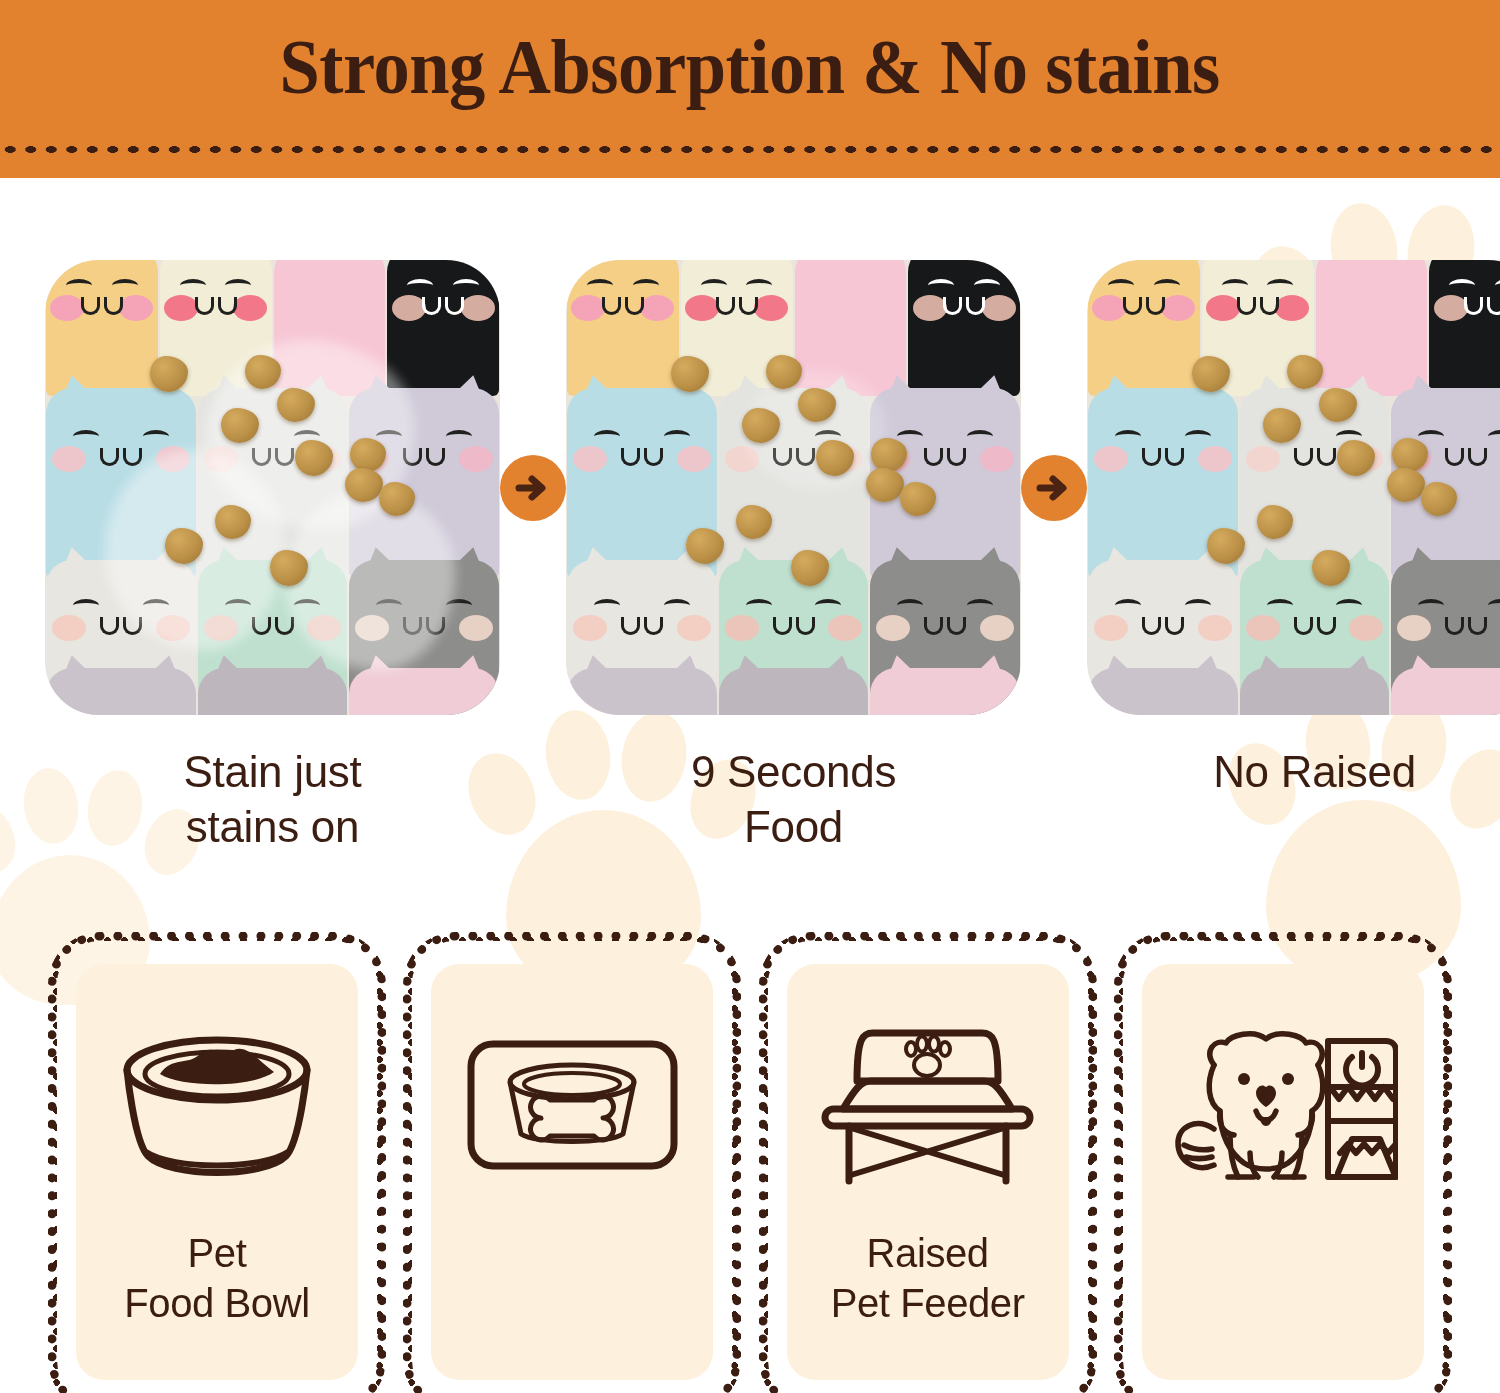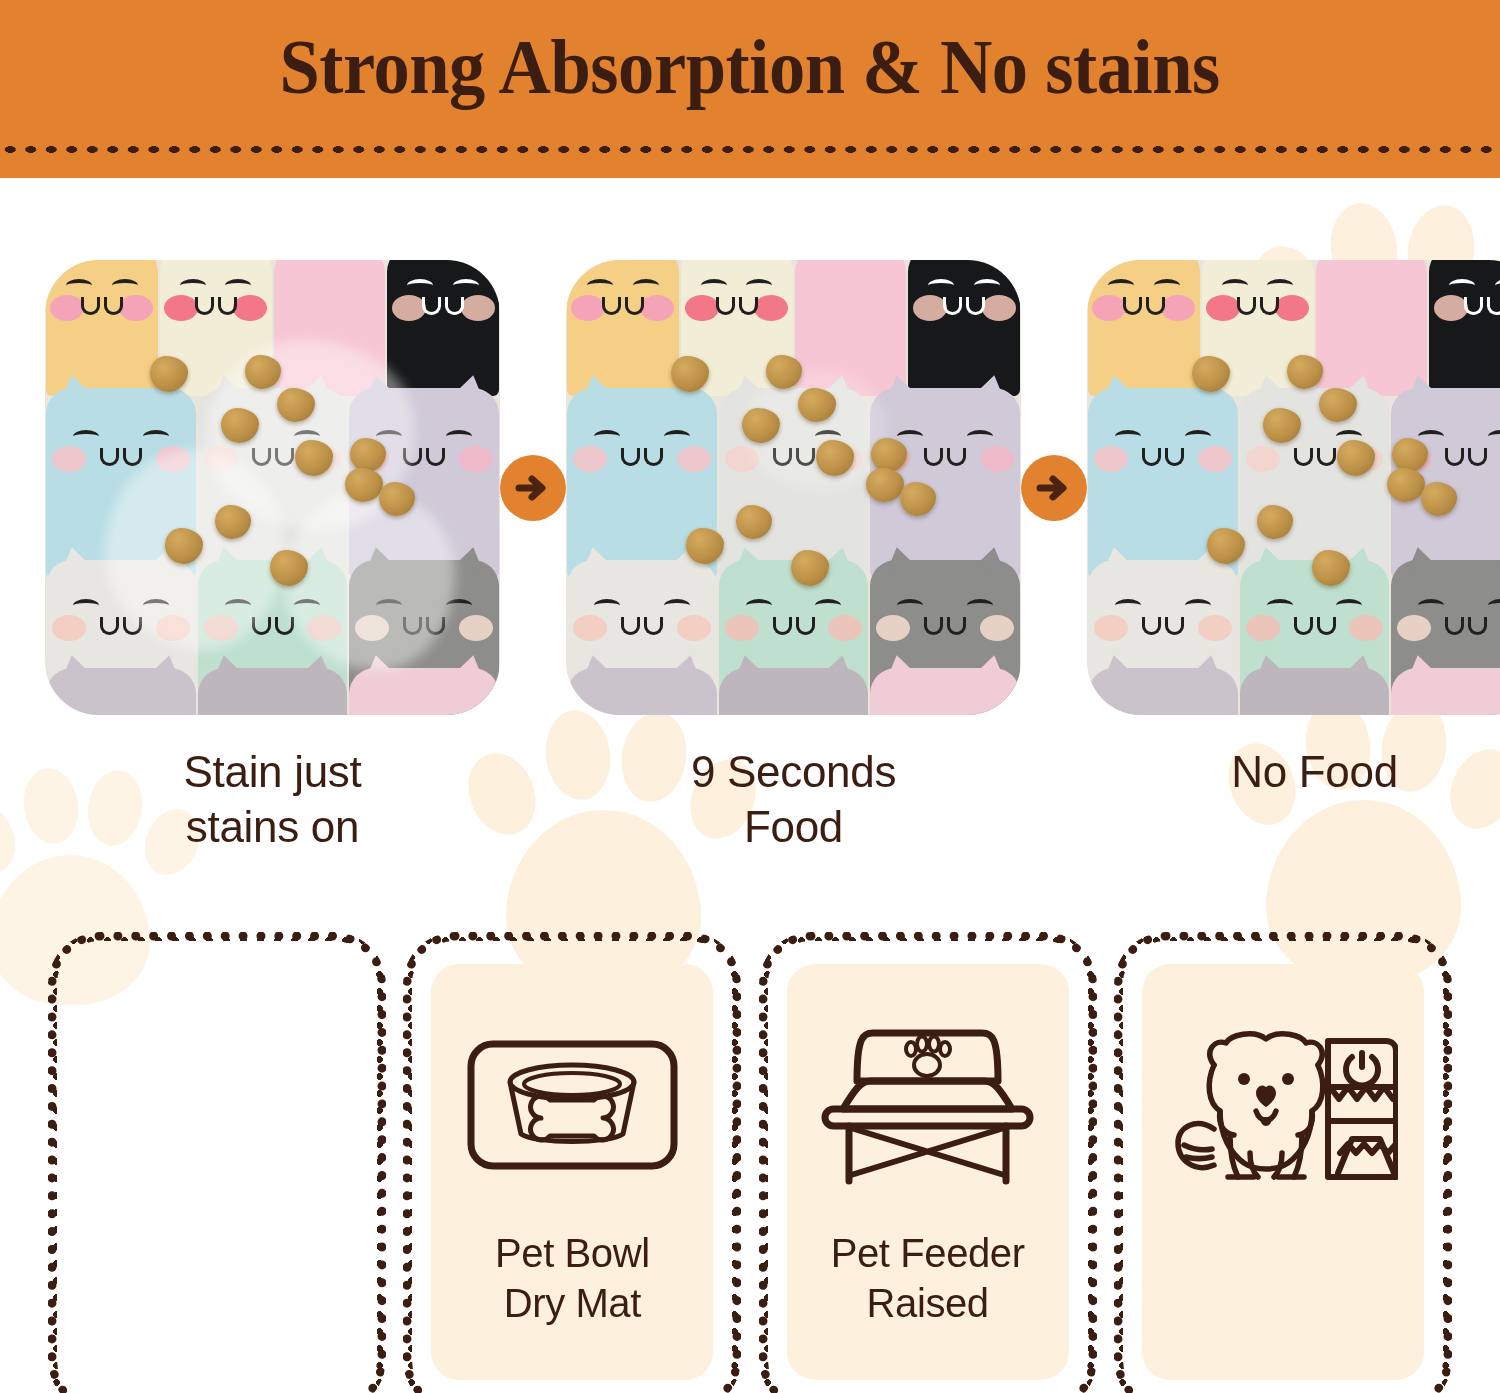--- a/index.html
+++ b/index.html
@@ -713,48 +713,59 @@
         <div class="kibble" style="left:250px; top:180px; width:38px; height:36px;"></div>
         <div class="kibble" style="left:305px; top:178px; width:36px; height:34px;"></div>
         <div class="kibble" style="left:300px; top:208px; width:38px; height:34px;"></div>
         <div class="kibble" style="left:334px; top:222px; width:36px; height:34px;"></div>
         <div class="kibble" style="left:170px; top:245px; width:36px; height:34px;"></div>
         <div class="kibble" style="left:120px; top:268px; width:38px; height:36px;"></div>
         <div class="kibble" style="left:225px; top:290px; width:38px; height:36px;"></div>
       </div>
     </div>
     <div class="caption">
-      <div>No Food</div>
+      <div>No Raised</div>
       <div></div>
     </div>
   </div>
 
 </section>
 
 <section class="features">
 
   <div class="card">
     <div class="card-dots"></div>
+    <div class="card-body">
+      <div class="card-icon">
+        <svg width="210" height="150" viewBox="0 0 210 150" aria-hidden="true">
+          <ellipse cx="105" cy="40" rx="90" ry="30" fill="none" stroke="#3b1d11" stroke-width="7"></ellipse>
+          <ellipse cx="105" cy="44" rx="72" ry="22" fill="none" stroke="#3b1d11" stroke-width="5"></ellipse>
+          <path d="M48 44 C60 26 76 36 88 24 C98 14 110 26 122 20 C134 14 146 30 162 42 C140 58 70 58 48 44 Z" fill="#3b1d11"></path>
+          <path d="M15 40 C15 40 22 112 36 126 C58 148 152 148 174 126 C188 112 195 40 195 40" fill="none" stroke="#3b1d11" stroke-width="7" stroke-linecap="round"></path>
+          <path d="M34 122 C60 140 150 140 176 122" fill="none" stroke="#3b1d11" stroke-width="6"></path>
+        </svg>
+      </div>
+      <div class="card-label">
+        <div>Pet</div>
+        <div>Food Bowl</div>
+      </div>
+    </div>
   </div>
 
   <div class="card">
     <div class="card-dots"></div>
     <div class="card-body">
       <div class="card-icon">
         <svg width="215" height="150" viewBox="0 0 215 150" aria-hidden="true">
           <rect x="6" y="14" width="203" height="122" rx="22" fill="none" stroke="#3b1d11" stroke-width="7"></rect>
           <ellipse cx="107" cy="52" rx="62" ry="17" fill="none" stroke="#3b1d11" stroke-width="5"></ellipse>
           <ellipse cx="107" cy="54" rx="48" ry="11" fill="none" stroke="#3b1d11" stroke-width="4"></ellipse>
           <path d="M45 52 L56 104 C70 114 144 114 158 104 L169 52" fill="none" stroke="#3b1d11" stroke-width="5" stroke-linejoin="round"></path>
           <path d="M76 88 a11 11 0 1 1 9 -18 h44 a11 11 0 1 1 9 18 a11 11 0 1 1 -9 18 h-44 a11 11 0 1 1 -9 -18 z" fill="none" stroke="#3b1d11" stroke-width="5" stroke-linejoin="round"></path>
         </svg>
-      </div>
-      <div class="card-label">
-        <div>Pet Bowl</div>
-        <div>Dry Mat</div>
       </div>
     </div>
   </div>
 
   <div class="card">
     <div class="card-dots"></div>
     <div class="card-body">
       <div class="card-icon">
         <svg width="225" height="165" viewBox="0 0 225 165" aria-hidden="true">
           <path d="M42 58 C42 14 48 10 58 10 H167 C177 10 183 14 183 58 Z" fill="none" stroke="#3b1d11" stroke-width="7" stroke-linejoin="round"></path>
@@ -764,22 +775,22 @@
           <path d="M34 103 V158 M191 103 V158" fill="none" stroke="#3b1d11" stroke-width="7" stroke-linecap="round"></path>
           <path d="M36 105 L189 152 M189 105 L36 152" fill="none" stroke="#3b1d11" stroke-width="6" stroke-linecap="round"></path>
           <ellipse cx="112" cy="42" rx="13" ry="11" fill="none" stroke="#3b1d11" stroke-width="4"></ellipse>
           <ellipse cx="96" cy="26" rx="5" ry="7" fill="none" stroke="#3b1d11" stroke-width="4"></ellipse>
           <ellipse cx="107" cy="21" rx="5" ry="7.5" fill="none" stroke="#3b1d11" stroke-width="4"></ellipse>
           <ellipse cx="119" cy="21" rx="5" ry="7.5" fill="none" stroke="#3b1d11" stroke-width="4"></ellipse>
           <ellipse cx="130" cy="26" rx="5" ry="7" fill="none" stroke="#3b1d11" stroke-width="4"></ellipse>
         </svg>
       </div>
       <div class="card-label">
+        <div>Raised</div>
         <div>Pet Feeder</div>
-        <div>Raised</div>
       </div>
     </div>
   </div>
 
   <div class="card">
     <div class="card-dots"></div>
     <div class="card-body">
       <div class="card-icon">
         <svg width="230" height="160" viewBox="0 0 230 160" aria-hidden="true">
 

